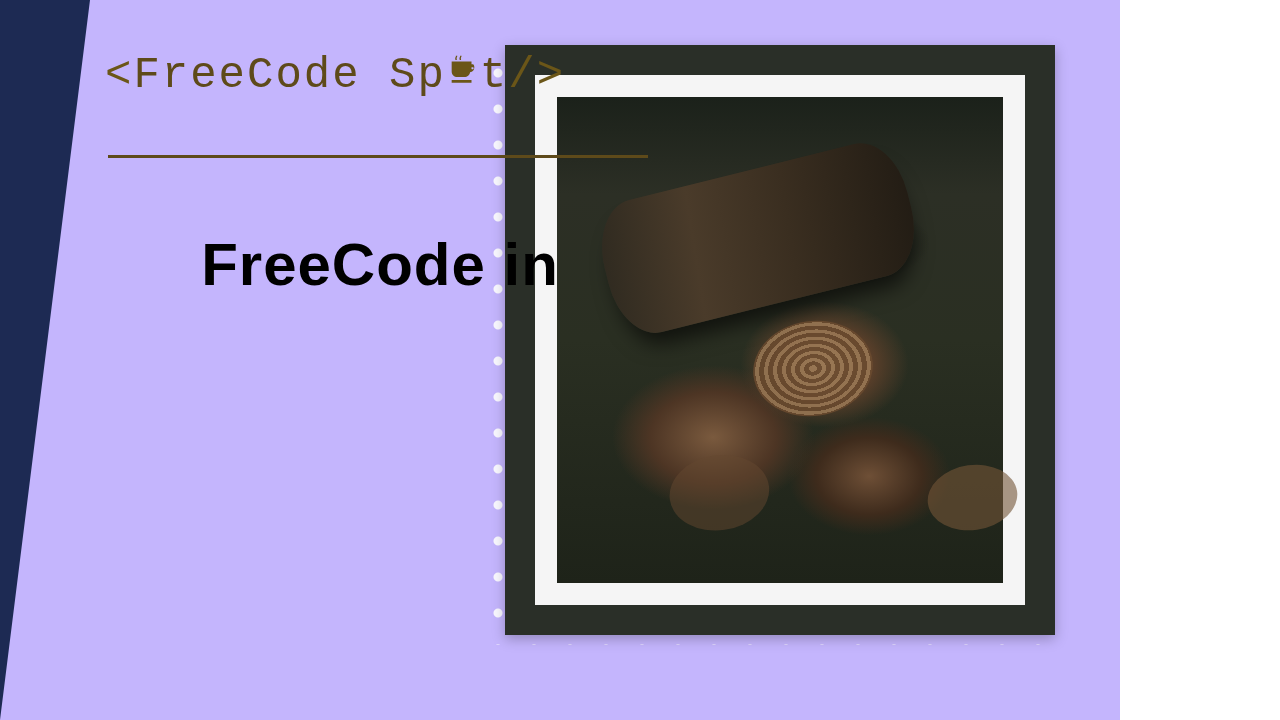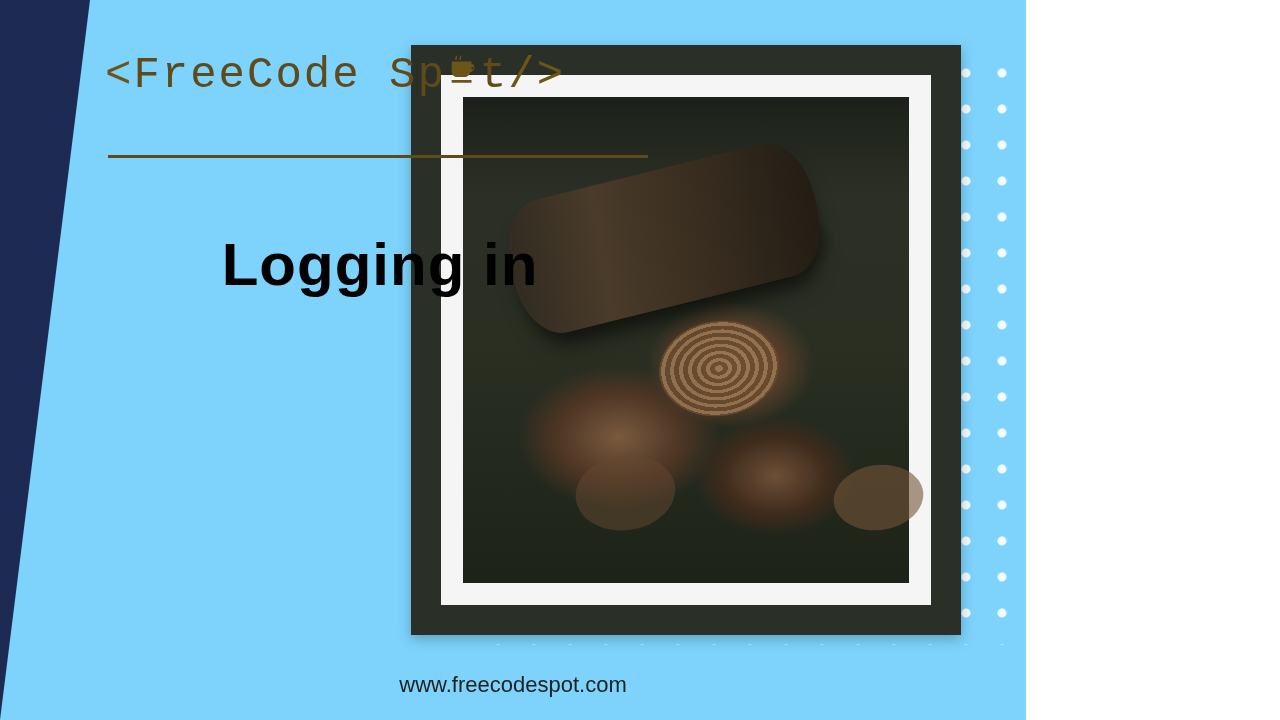--- a/index.html
+++ b/index.html
@@ -1,22 +1,22 @@
 <!DOCTYPE html>
 <html><head>
 <meta charset="utf-8">
 <style>
 * { margin:0; padding:0; box-sizing:border-box; }
 html,body { width:1280px; height:720px; overflow:hidden; font-family:Georgia,'Times New Roman',serif; }
 
 .canvas {
   position:relative;
-  width:1026px;
+  width:1120px;
   height:720px;
-  background:#7dd3fc;
+  background:#c4b5fd;
 }
 .wedge2 {
   position:absolute;
   left:0; top:0;
   width:90px; height:720px;
   background:#1d2a53;
   clip-path:polygon(0 0, 100% 0, 0 100%);
   z-index:5;
 }
 
@@ -144,22 +144,21 @@
   <div class="logo">
     <span class="bracket">&lt;</span><span>FreeCode</span>
     <span>Sp</span><span class="mug"><svg width="34" height="34" viewBox="0 0 24 24">
           <path fill="#6b5618" d="M4 19h14v2H4zM19 8h-1V6H4v7c0 2.2 1.8 4 4 4h5c2 0 3.7-1.5 4-3.4 1.7-.2 3-1.6 3-3.3C20 8.9 19.6 8 19 8zm-1 3.3V10h1c.3 0 .5.4.5.7 0 .6-.7 1-1.5.6zM8 2c0 .8-.5 1-.5 2S8 5 8 5H7s-.5-.2-.5-1S7 3 7 2h1zm3 0c0 .8-.5 1-.5 2S11 5 11 5h-1s-.5-.2-.5-1 .5-1 .5-2h1z"></path>
         </svg></span><span>t</span><span class="bracket">/&gt;</span>
   </div>
 
   <div class="divider"></div>
 
   <div class="title">
-    <div>Logging in</div>
+    <div>FreeCode in</div>
   </div>
 
   <div class="photo-frame">
     <div class="photo-inner" aria-label="stack of cut wooden logs in a forest"></div>
   </div>
 
-  <div class="footer">www.freecodespot.com</div>
 
 </div>
 
 </body></html>

